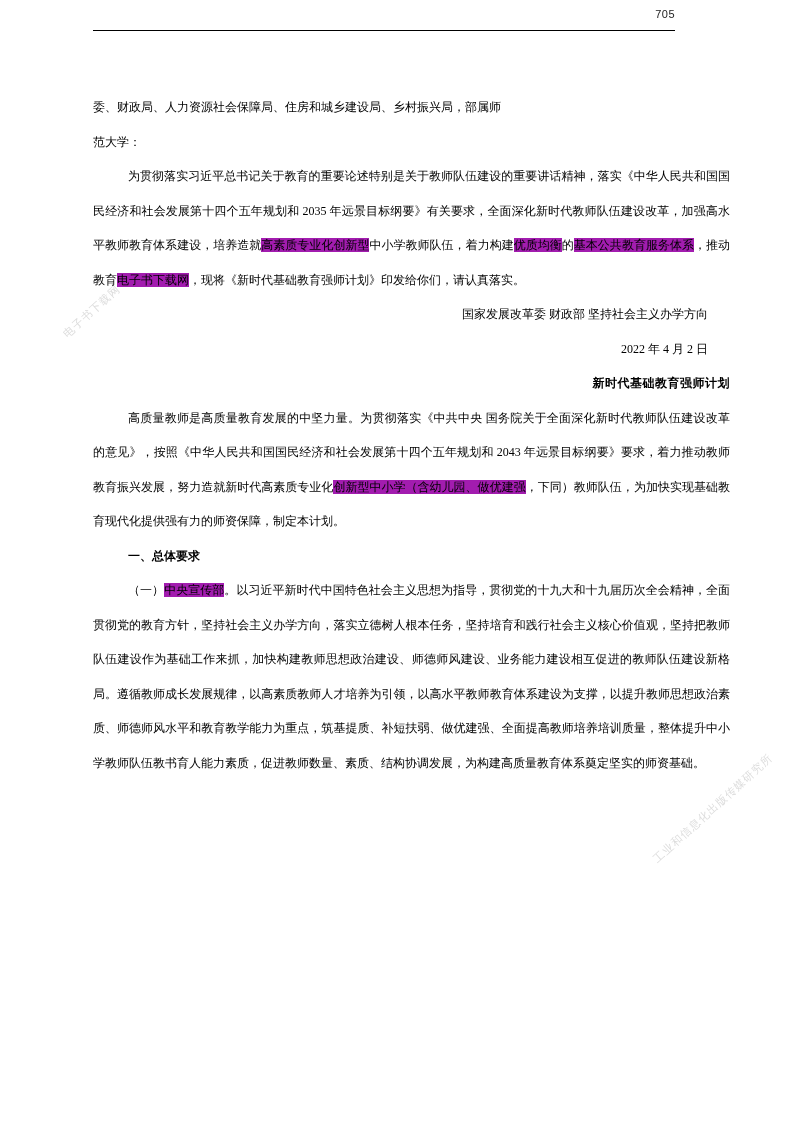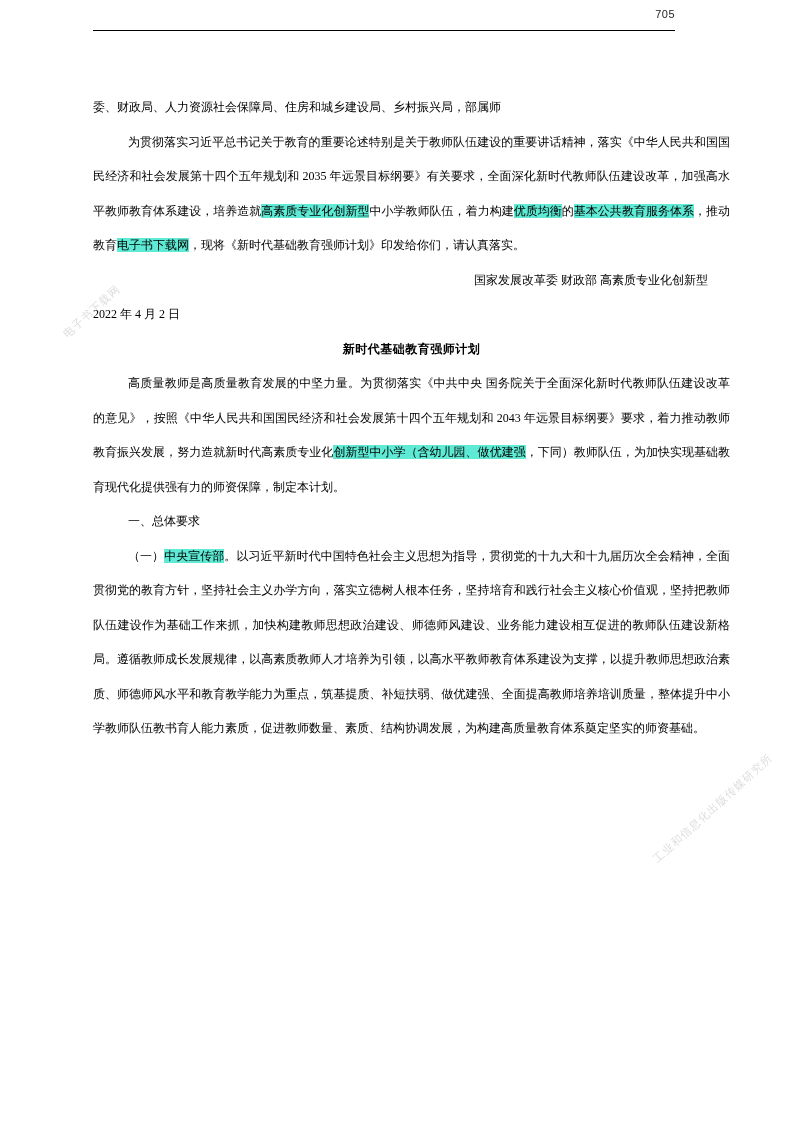--- a/index.html
+++ b/index.html
@@ -49,37 +49,37 @@
     text-align: justify;
     text-justify: inter-ideograph;
   }
   p {
     margin: 0;
   }
   .indent2 {
     text-indent: 35px;
   }
   .hl {
-    background: #5eead4;
+    background: #a21caf;
   }
   .section-title {
-    font-weight: normal;
+    font-weight: bold;
     text-indent: 35px;
   }
   .doc-title {
     font-weight: bold;
-    text-align: center;
+    text-align: right;
     letter-spacing: 0.5px;
   }
   .sig-block {
     text-align: right;
     padding-right: 22px;
   }
   .date-line {
-    text-align: left;
+    text-align: right;
     padding-right: 22px;
   }
   
   .watermark {
     position: absolute;
     color: rgba(140, 140, 140, 0.30);
     font-family: "Liberation Sans", sans-serif;
     font-size: 11px;
     letter-spacing: 1px;
     white-space: nowrap;
@@ -98,24 +98,25 @@
 
   <div class="page-number">705</div>
   <div class="header-rule"></div>
 
   <div class="watermark wm1">电子书下载网</div>
   <div class="watermark wm2">工业和信息化出版传媒研究所</div>
 
   <div class="content">
 
     <p>委、财政局、人力资源社会保障局、住房和城乡建设局、乡村振兴局，部属师</p>
+    <p>范大学：</p>
 
     <p class="indent2"><span>为贯彻落实习近平总书记关于教育的重要论述特别是关于教师队伍建设的重要讲话精神，落实《中华人民共和国国民经济和社会发展第十四个五年规划和 2035 年远景目标纲要》有关要求，全面深化新时代教师队伍建设改革，加强高水平教师教育体系建设，培养造就</span><span class="hl">高素质专业化创新型</span><span>中小学教师队伍，着力构建</span><span class="hl">优质均衡</span><span>的</span><span class="hl">基本公共教育服务体系</span><span>，推动教育</span><span class="hl">电子书下载网</span><span>，现将《新时代基础教育强师计划》印发给你们，请认真落实。</span></p>
 
-    <p class="sig-block">国家发展改革委  财政部  高素质专业化创新型</p>
+    <p class="sig-block">国家发展改革委  财政部  坚持社会主义办学方向</p>
     <p class="date-line">2022 年 4 月 2 日</p>
 
     <p class="doc-title">新时代基础教育强师计划</p>
 
     <p class="indent2"><span>高质量教师是高质量教育发展的中坚力量。为贯彻落实《中共中央  国务院关于全面深化新时代教师队伍建设改革的意见》，按照《中华人民共和国国民经济和社会发展第十四个五年规划和 2043 年远景目标纲要》要求，着力推动教师教育振兴发展，努力造就新时代高素质专业化</span><span class="hl">创新型中小学（含幼儿园、做优建强</span><span>，下同）教师队伍，为加快实现基础教育现代化提供强有力的师资保障，制定本计划。</span></p>
 
     <p class="section-title">一、总体要求</p>
 
     <p class="indent2"><span>（一）</span><span class="hl">中央宣传部</span><span>。以习近平新时代中国特色社会主义思想为指导，贯彻党的十九大和十九届历次全会精神，全面贯彻党的教育方针，坚持社会主义办学方向，落实立德树人根本任务，坚持培育和践行社会主义核心价值观，坚持把教师队伍建设作为基础工作来抓，加快构建教师思想政治建设、师德师风建设、业务能力建设相互促进的教师队伍建设新格局。遵循教师成长发展规律，以高素质教师人才培养为引领，以高水平教师教育体系建设为支撑，以提升教师思想政治素质、师德师风水平和教育教学能力为重点，筑基提质、补短扶弱、做优建强、全面提高教师培养培训质量，整体提升中小学教师队伍教书育人能力素质，促进教师数量、素质、结构协调发展，为构建高质量教育体系奠定坚实的师资基础。</span></p>
 

